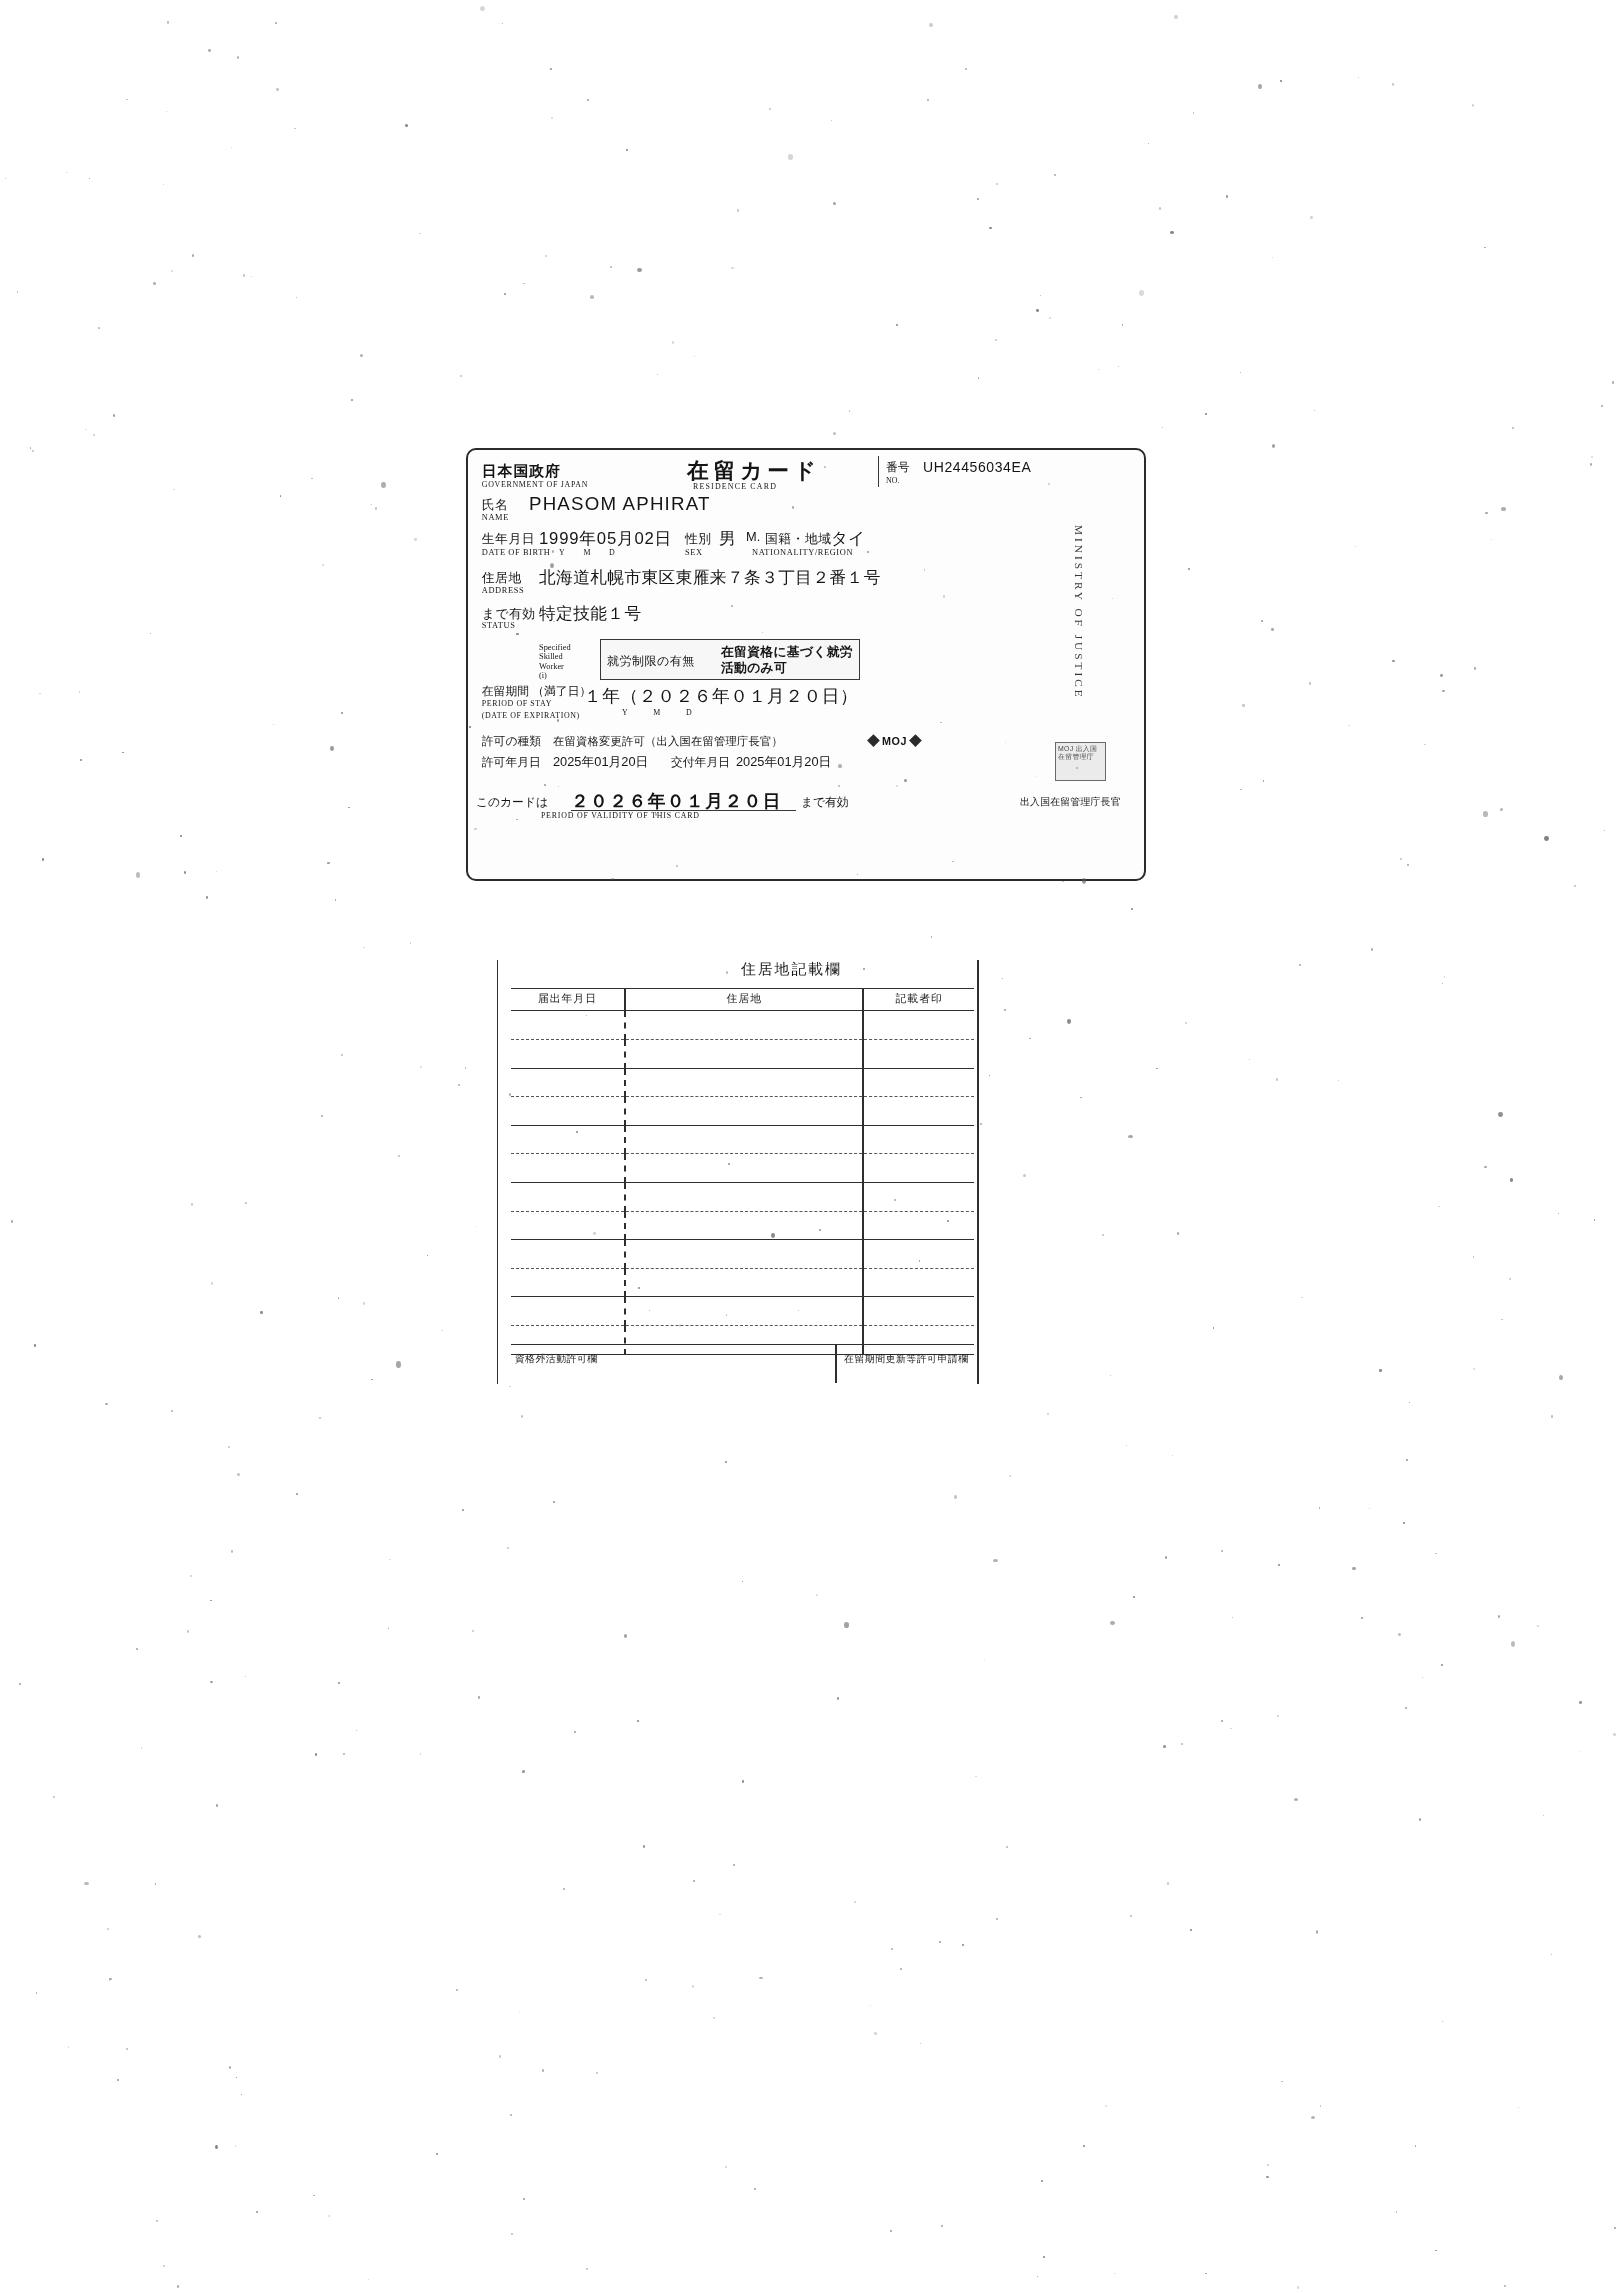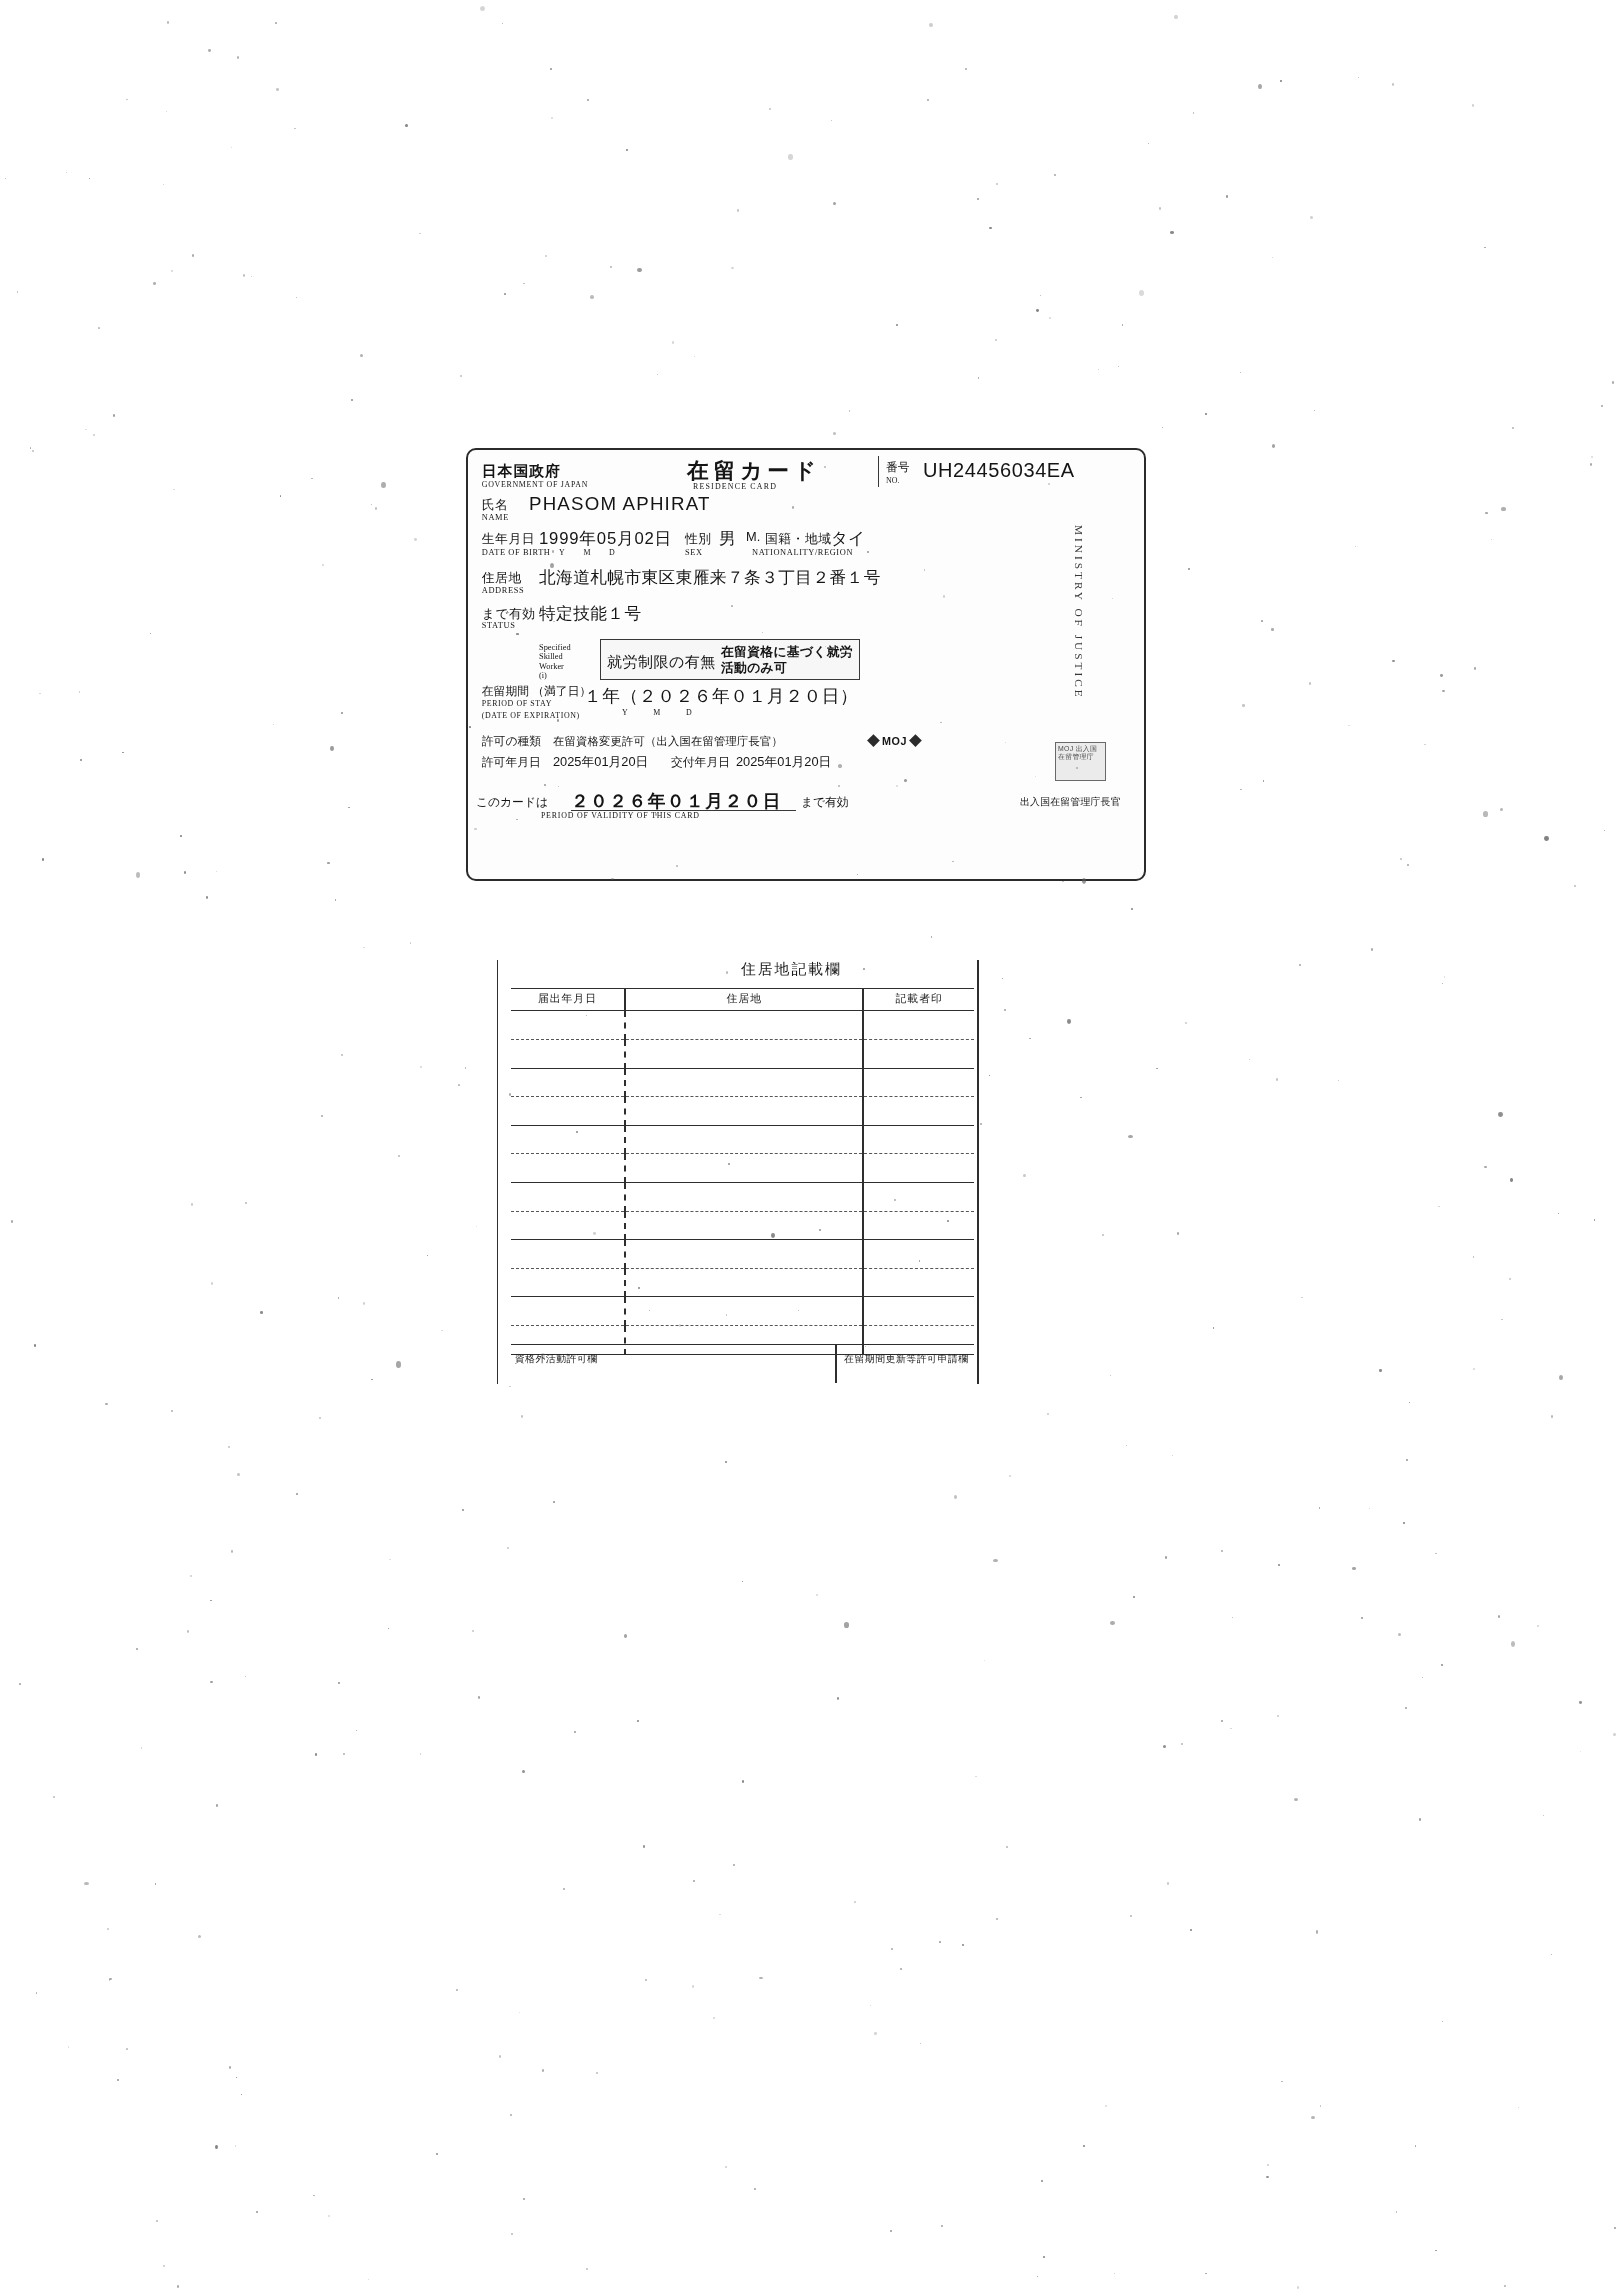--- a/index.html
+++ b/index.html
@@ -57,21 +57,21 @@
   
   #hdr-gov-jp { left: 13.8px; top: 11.8px; font-size: 14.8px; font-weight: bold; letter-spacing: 1px; }
   #hdr-gov-en { left: 13.8px; top: 29.6px; font-size: 7.9px; letter-spacing: 0.7px; font-family: "Liberation Serif", serif; }
   #hdr-title-jp {
     left: 219px; top: 5.9px;
     font-size: 21.7px; letter-spacing: 4.9px; font-weight: bold;
   }
   #hdr-title-en { left: 225px; top: 31.5px; font-size: 7.9px; letter-spacing: 1.2px; font-family: "Liberation Serif", serif; }
   #hdr-no-jp { left: 418px; top: 9.9px; font-size: 11.8px; }
   #hdr-no-en { left: 418px; top: 25.6px; font-size: 7.9px; font-family: "Liberation Serif", serif; }
-  #hdr-no-val { left: 455px; top: 8.9px; font-size: 20px; letter-spacing: 0.6px; font-weight: 500; }
+  #hdr-no-val { left: 455px; top: 8.9px; font-size: 14px; letter-spacing: 0.6px; font-weight: 500; }
   #hdr-rule {
     position: absolute; left: 410px; top: 5.9px; width: 1px; height: 31.5px; background: #3a3a3a;
   }
 
   
   #lbl-name-jp { left: 13.8px; top: 47px; }
   #lbl-name-en { left: 13.8px; top: 63px; }
   #val-name { left: 61px; top: 43px; font-size: 18.7px; letter-spacing: 1.2px; }
 
   
@@ -101,21 +101,21 @@
     font-family: "Liberation Serif", serif; white-space: pre-line; margin-top: 20px;
   }
 
   
   #work-box {
     left: 132px; top: 189px; width: 258px; height: 39px;
     border: 1px solid #3b3b3b;
     background: #f1f1f1;
   }
   #work-lbl {
-    position: absolute; left: 5.9px; top: 12.8px; font-size: 15px; letter-spacing: 0.5px;
+    position: absolute; left: 5.9px; top: 12.8px; font-size: 12px; letter-spacing: 0.5px;
   }
   #work-val {
     position: absolute; left: 120px; top: 3.9px; width: 134px;
     font-size: 12.8px; line-height: 15.8px; font-weight: bold; letter-spacing: 0.3px;
   }
 
   
   #lbl-pos-jp { left: 13.8px; top: 234px; font-size: 11.8px; }
   #lbl-pos-en { left: 13.8px; top: 249px; font-size: 7.9px; }
   #lbl-pos-en2 { left: 13.8px; top: 261px; font-size: 7.9px; }

